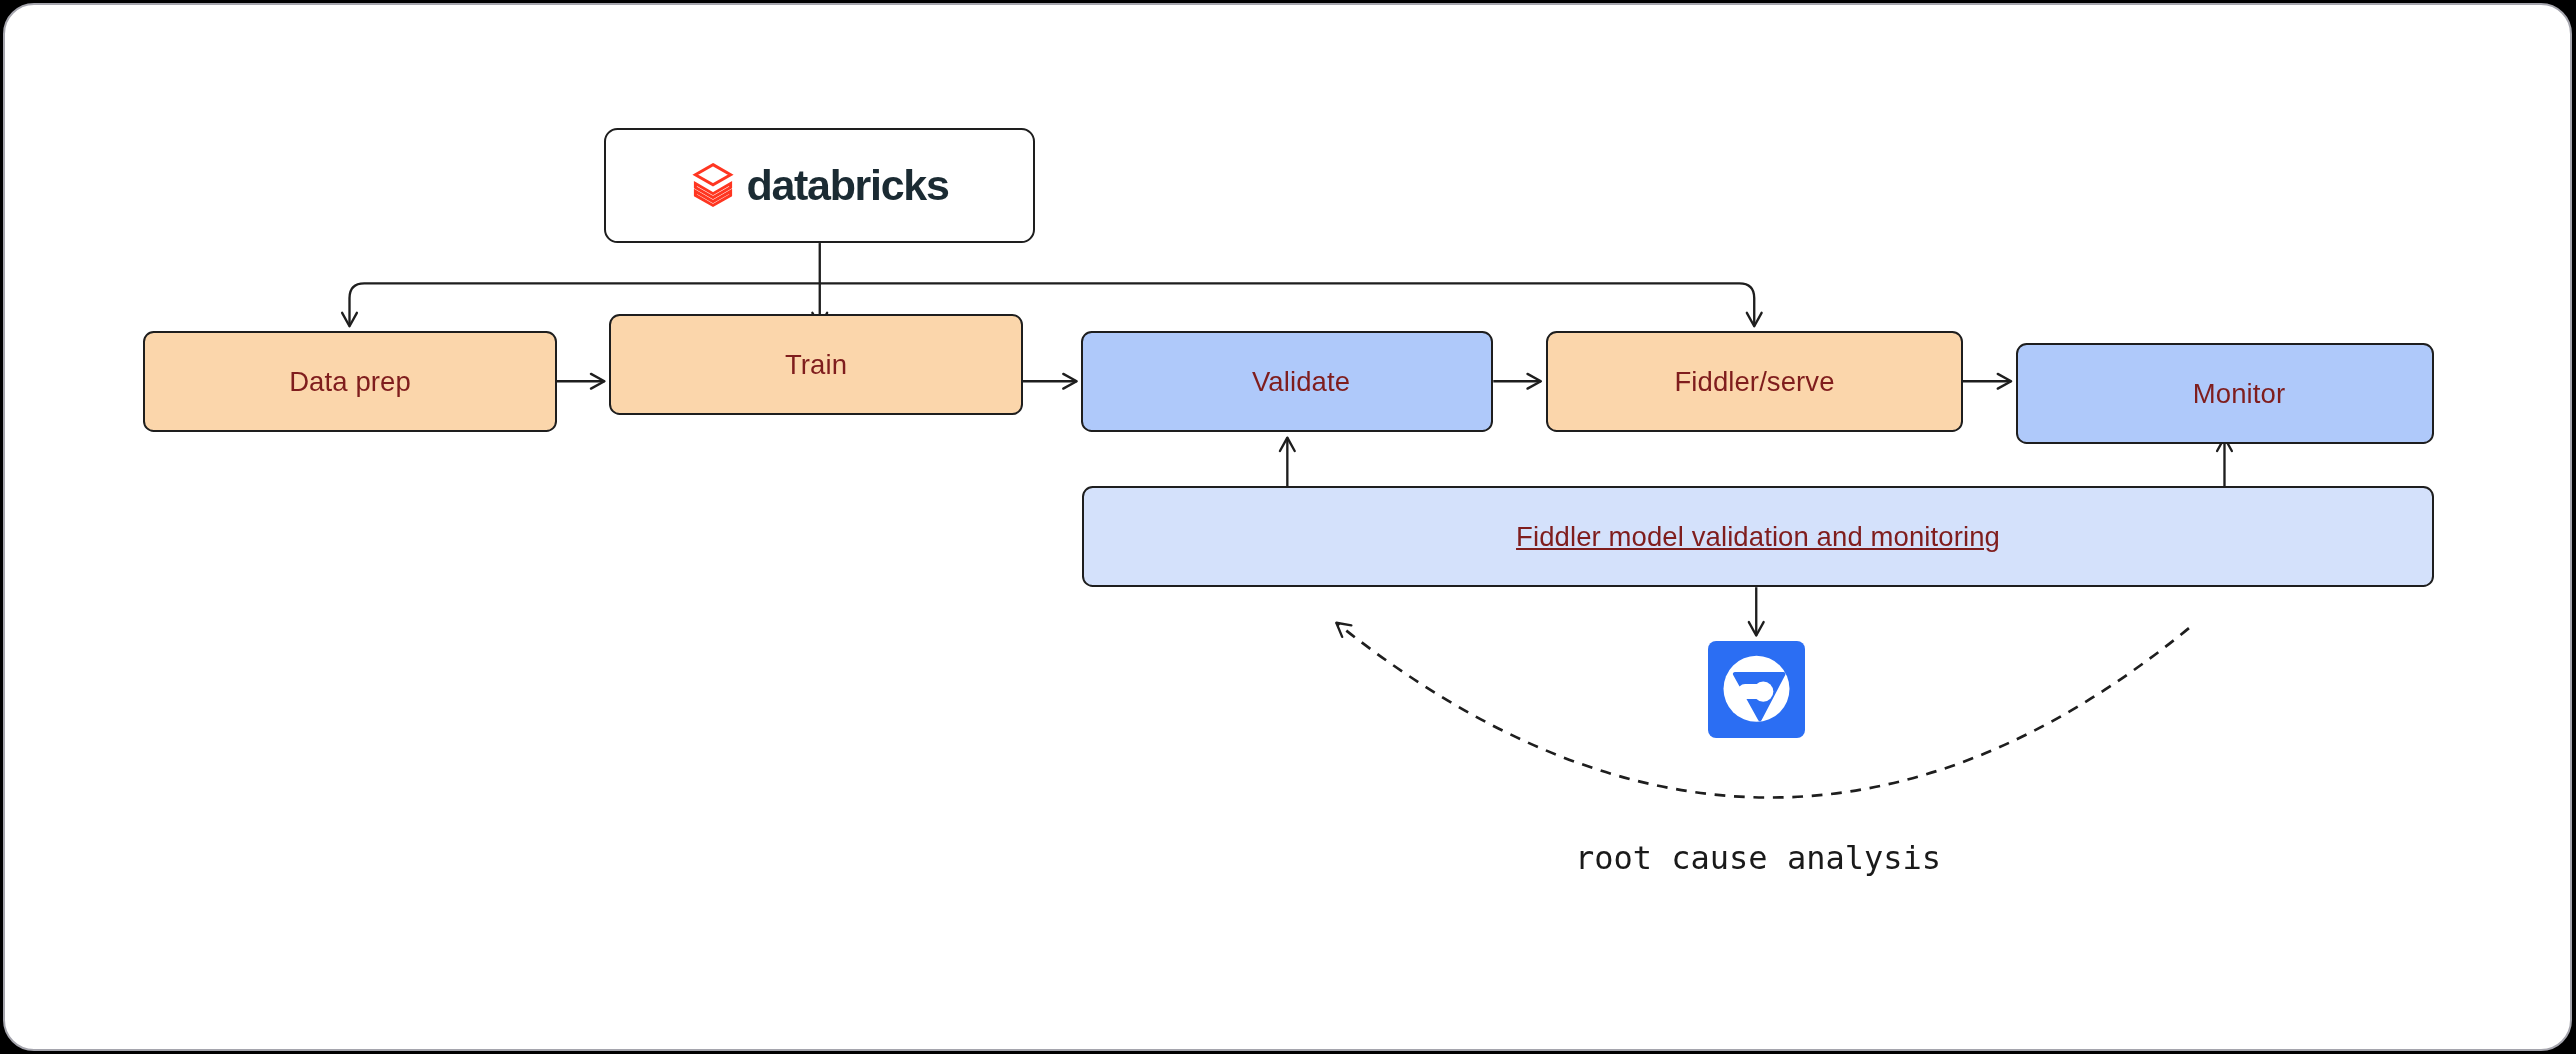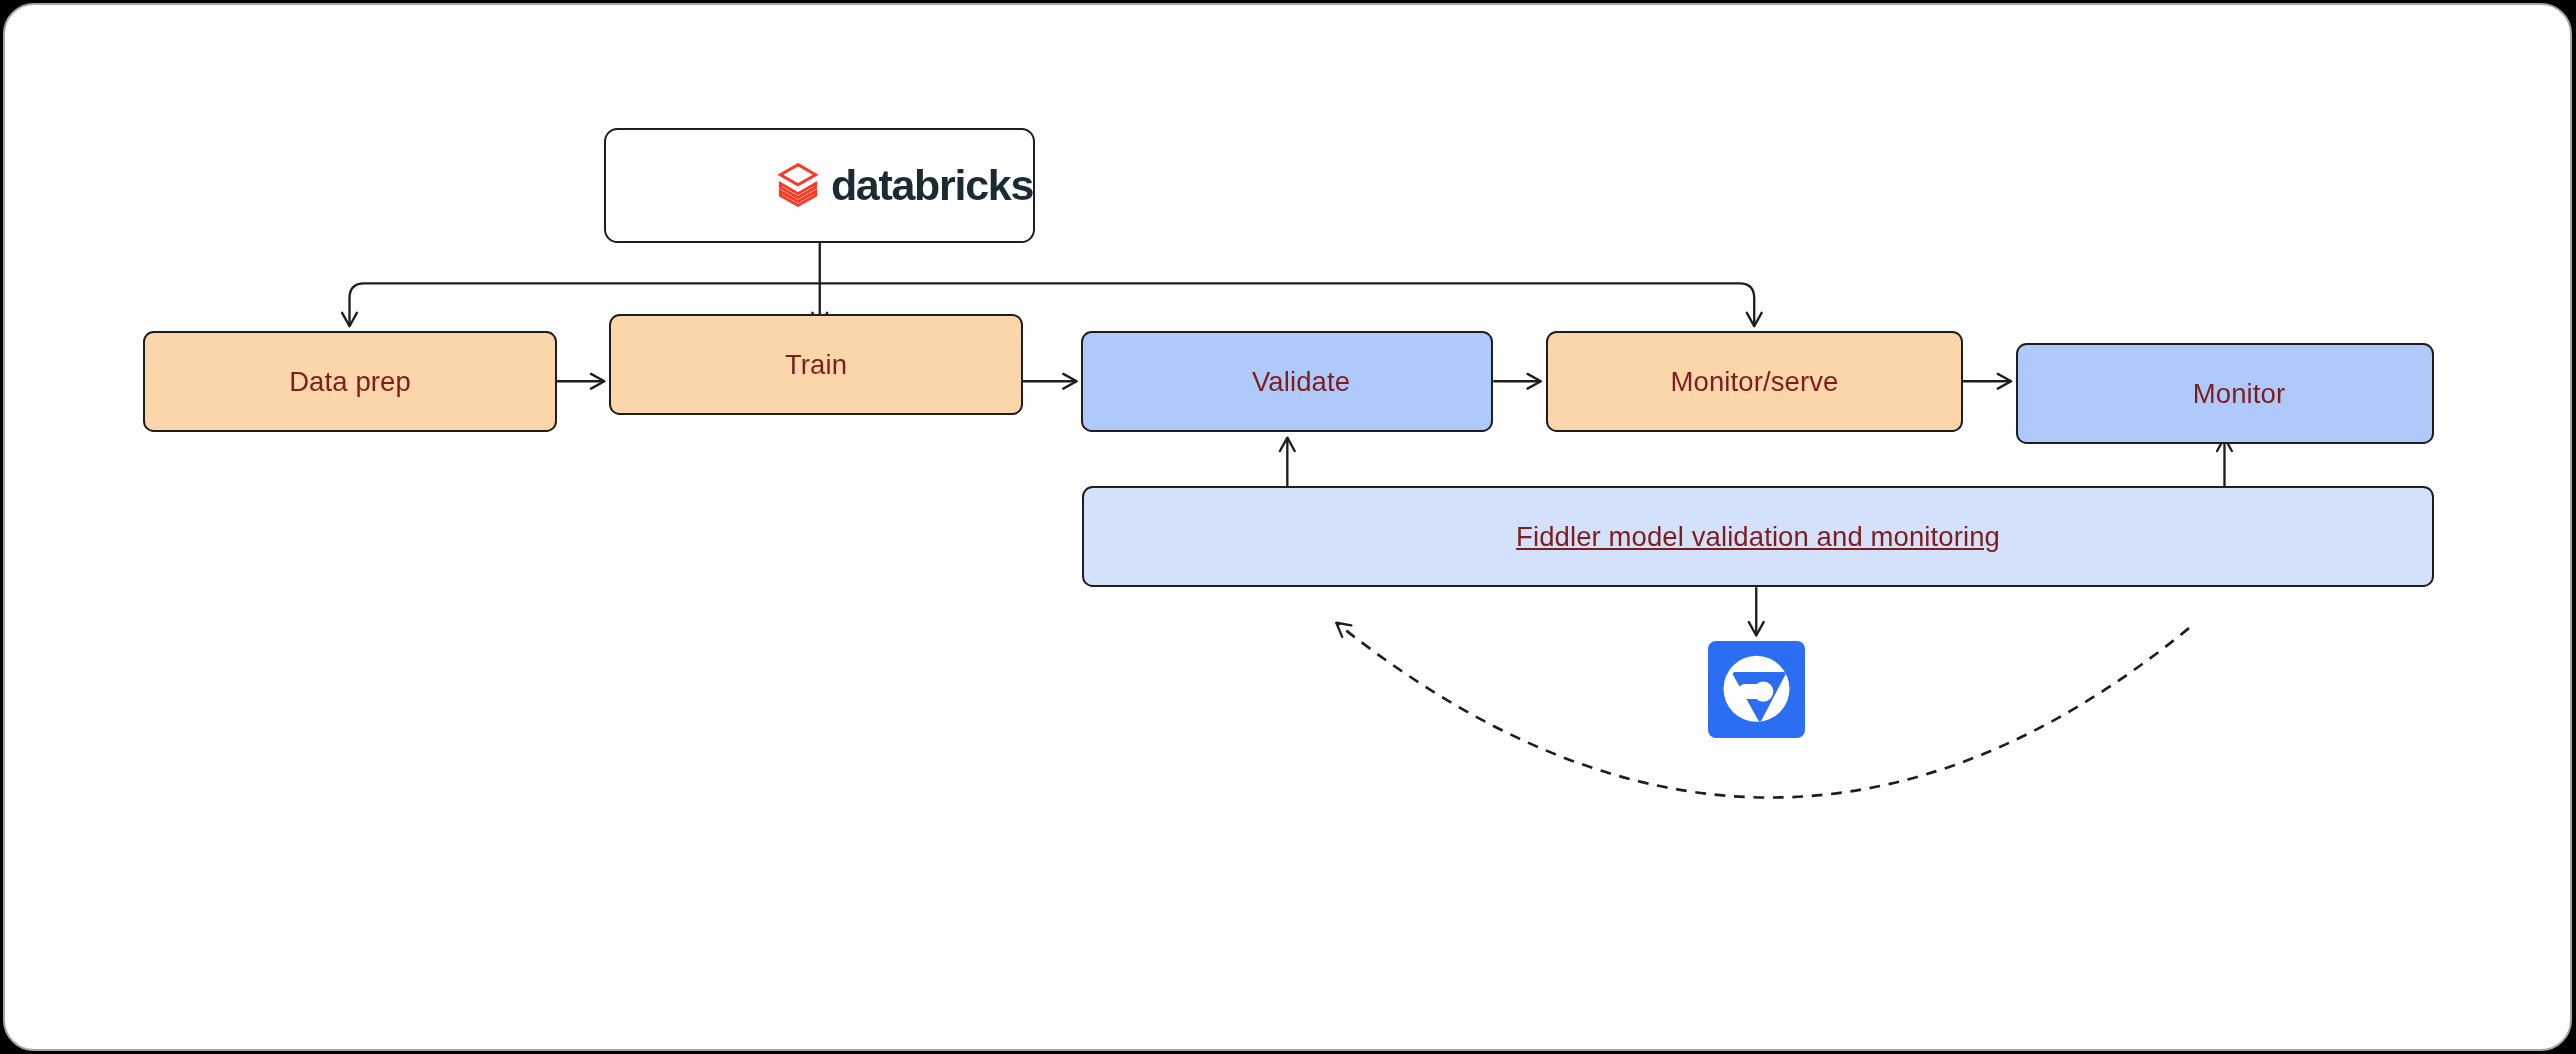--- a/index.html
+++ b/index.html
@@ -8,21 +8,21 @@
     border:2px solid #a5a5ad;border-radius:31px;}
   .layer{position:absolute;left:0;top:0;width:2576px;height:1055px;}
   .node{position:absolute;display:flex;align-items:center;justify-content:center;
     border:2.7px solid #1e1e1e;border-radius:10.7px;box-sizing:border-box;
     font-size:27.5px;color:#7f1d1d;letter-spacing:0.1px;}
   .stage-orange{background:#fbd6ab;}
   .stage-blue{background:#afc9fa;padding-left:28px;}
   .band{background:#d4e1fb;}
   .brand-box{position:absolute;left:604px;top:128px;width:431px;height:115px;background:#fff;
     border:2.7px solid #1e1e1e;border-radius:13.4px;box-sizing:border-box;
-    display:flex;align-items:center;justify-content:flex-end;gap:10px;}
+    display:flex;align-items:center;justify-content:center;gap:10px;}
   .brand-text{font-size:43px;font-weight:700;color:#1b2b33;letter-spacing:-1.3px;}
   .stage-dataprep{left:143px;top:331px;width:414px;height:101px;}
   .stage-train{left:609px;top:314px;width:414px;height:101px;}
   .stage-validate{left:1081px;top:331px;width:412px;height:101px;}
   .stage-deploy{left:1546px;top:331px;width:417px;height:101px;}
   .stage-monitor{left:2016px;top:343px;width:418px;height:101px;}
   .fiddler-band{left:1082px;top:486px;width:1352px;height:101px;text-decoration:underline;}
   .fiddler-logo{position:absolute;left:1708px;top:641px;width:97px;height:97px;}
   .annotation{position:absolute;left:1275px;top:834px;width:966px;text-align:center;
     font-family:"DejaVu Sans Mono",monospace;font-size:32px;line-height:49px;color:#1a1a1a;}
@@ -72,33 +72,34 @@
 <div class="node stage-orange stage-dataprep">
   <span>Data prep</span>
 </div>
 <div class="node stage-orange stage-train">
   <span>Train</span>
 </div>
 <div class="node stage-blue stage-validate">
   <span>Validate</span>
 </div>
 <div class="node stage-orange stage-deploy">
-  <span>Monitor/serve</span>
+  <span>Fiddler/serve</span>
 </div>
 <div class="node stage-blue stage-monitor">
   <span>Monitor</span>
 </div>
 
 <div class="node band fiddler-band">
   <span>Fiddler model validation and monitoring</span>
 </div>
 
 <svg class="fiddler-logo" viewBox="0 0 144 144">
   <rect x="0" y="0" width="144" height="144" rx="12" fill="#2b6ef3"></rect>
   <circle cx="72" cy="71" r="49" fill="#ffffff"></circle>
   <path d="M40,49 L112,49 L77,116 Z" fill="#2b6ef3" stroke="#2b6ef3" stroke-width="6" stroke-linejoin="round"></path>
   <rect x="44" y="64" width="40" height="22" rx="11" fill="#ffffff"></rect>
   <circle cx="82" cy="75" r="15" fill="#ffffff"></circle>
 </svg>
 
 <div class="annotation">
+  <div>root cause analysis</div>
 </div>
 
 
 </body></html>

